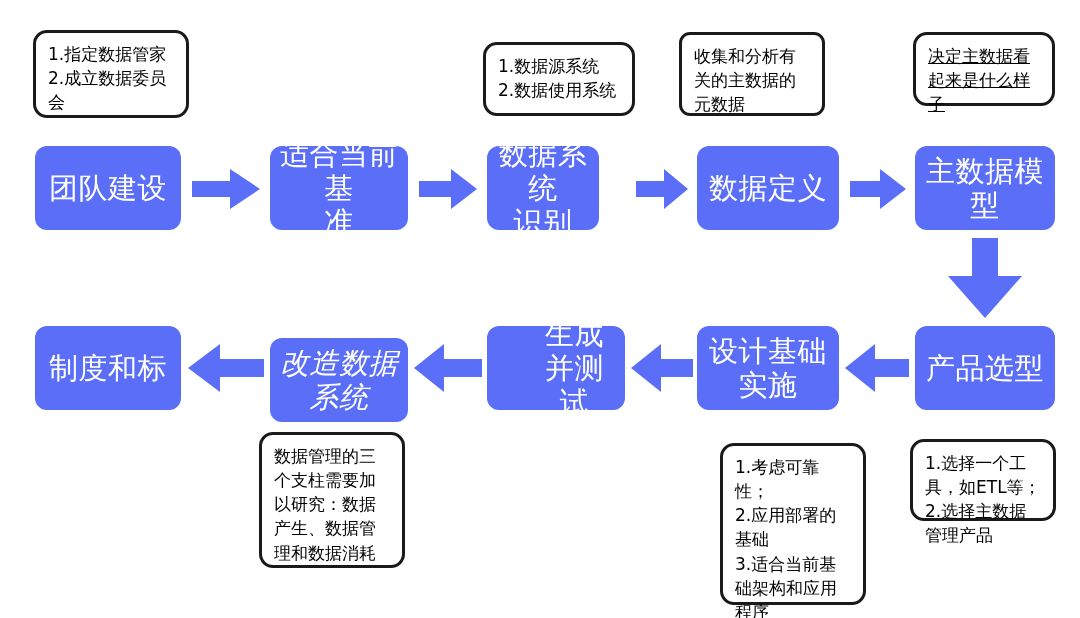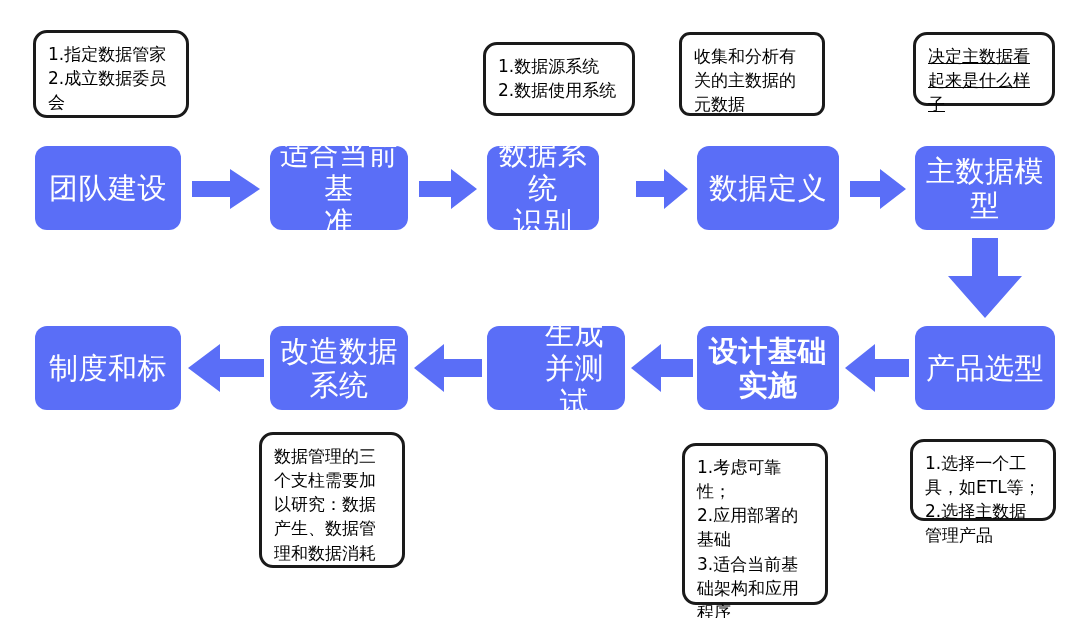--- a/index.html
+++ b/index.html
@@ -131,31 +131,31 @@
   <div class="arrow" style="left:948px; top:238px; width:74px; height:80px;">
     <svg viewBox="0 0 74 80" preserveAspectRatio="none">
       <polygon points="24,0 50,0 50,38 74,38 37,80 0,38 24,38" fill="#5a6ef7"></polygon>
     </svg>
   </div>
 
   <div class="proc" style="left:915px; top:326px; width:140px; height:84px;text-align:center;">
     <span>产品选型</span>
   </div>
 
-  <div class="proc" style="left:697px; top:326px; width:142px; height:84px;font-weight:bold;">
+  <div class="proc" style="left:697px; top:326px; width:142px; height:84px;">
     <span>设计基础
 实施</span>
   </div>
 
   <div class="proc" style="left:487px; top:326px; width:138px; height:84px;padding-left:45px;">
     <span>生成并测
 试</span>
   </div>
 
-  <div class="proc" style="left:270px; top:326px; width:138px; height:84px;">
+  <div class="proc" style="left:270px; top:338px; width:138px; height:84px;font-style:italic;">
     <span>改造数据
 系统</span>
   </div>
 
   <div class="proc" style="left:35px; top:326px; width:146px; height:84px;">
     <span>制度和标</span>
   </div>
 
   <div class="arrow" style="left:845px; top:344px; width:64px; height:48px;">
     <svg viewBox="0 0 64 48" preserveAspectRatio="none">
@@ -180,21 +180,21 @@
       <polygon points="0,24 32,0 32,15 76,15 76,33 32,33 32,48" fill="#5a6ef7"></polygon>
     </svg>
   </div>
 
   <div class="note" style="left:259px; top:432px; width:146px; height:136px;">数据管理的三
 个支柱需要加
 以研究：数据
 产生、数据管
 理和数据消耗</div>
 
-  <div class="note" style="left:682px; top:443px; width:146px; height:162px;">1.考虑可靠
+  <div class="note" style="left:720px; top:443px; width:146px; height:162px;">1.考虑可靠
 性；
 2.应用部署的
 基础
 3.适合当前基
 础架构和应用
 程序</div>
 
   <div class="note" style="left:910px; top:439px; width:146px; height:82px;">1.选择一个工
 具，如ETL等；
 2.选择主数据

